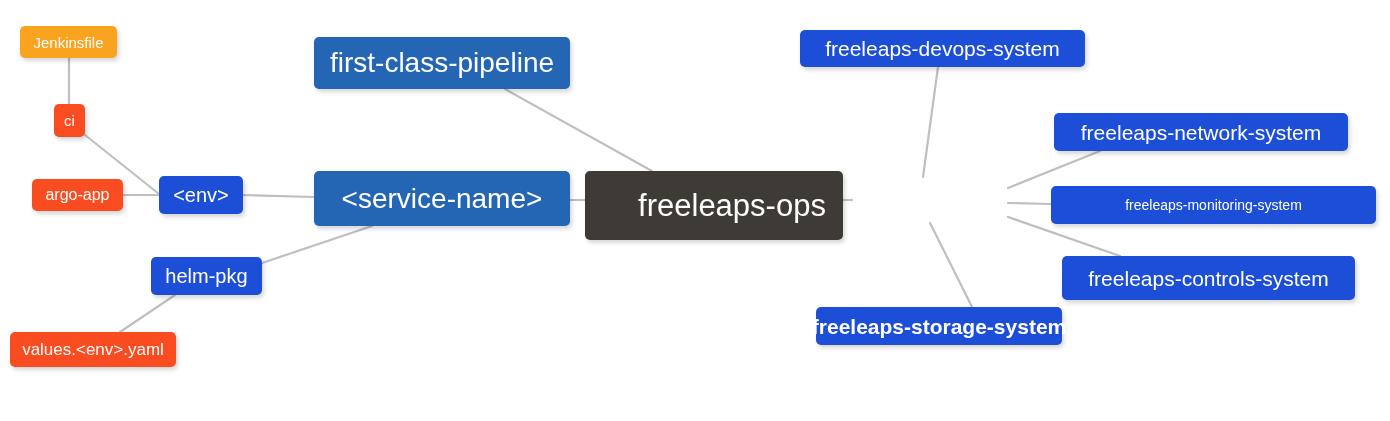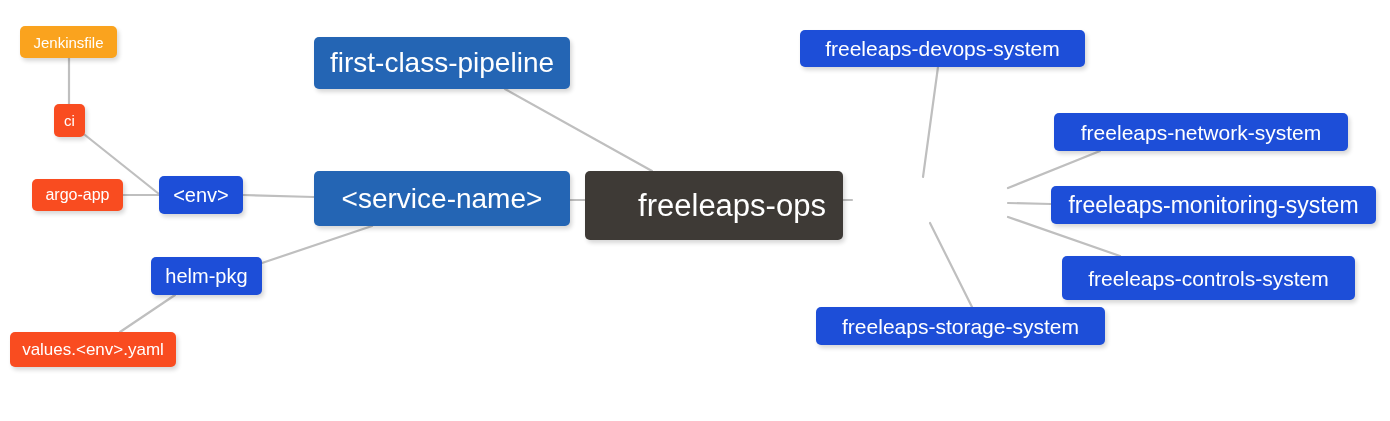--- a/index.html
+++ b/index.html
@@ -60,23 +60,23 @@
   .n-argo-app         { left: 32px;   top: 179px; width: 91px;  height: 32px;  font-size: 16px; }
   .n-values-yaml      { left: 10px;   top: 332px; width: 166px; height: 35px;  font-size: 17px; }
   .n-env              { left: 159px;  top: 176px; width: 84px;  height: 38px;  font-size: 20px; }
   .n-helm-pkg         { left: 151px;  top: 257px; width: 111px; height: 38px;  font-size: 20px; }
   .n-first-class      { left: 314px;  top: 37px;  width: 256px; height: 52px;  font-size: 28px; }
   .n-service-name     { left: 314px;  top: 171px; width: 256px; height: 55px;  font-size: 28px; }
   .n-freeleaps-ops    { left: 585px;  top: 171px; width: 258px; height: 69px;  font-size: 31px; }
   .n-manifests        { left: 852px;  top: 177px; width: 156px; height: 46px;  font-size: 26px; }
   .n-devops-system    { left: 800px;  top: 30px;  width: 285px; height: 37px;  font-size: 21px; }
   .n-network-system   { left: 1054px; top: 113px; width: 294px; height: 38px;  font-size: 21px; }
-  .n-monitoring-system{ left: 1051px; top: 186px; width: 325px; height: 38px;  font-size: 23px; }
+  .n-monitoring-system{ left: 1051px; top: 186px; width: 325px; height: 38px;  font-size: 14px; }
   .n-controls-system  { left: 1062px; top: 256px; width: 293px; height: 44px;  font-size: 21px; }
-  .n-storage-system   { left: 816px;  top: 307px; width: 289px; height: 38px;  font-size: 21px; }
+  .n-storage-system   { left: 816px;  top: 307px; width: 246px; height: 38px;  font-size: 21px; font-weight: bold; }
 </style>
 </head>
 <body>
 
 <div id="mindmap-canvas">
 
   <svg id="edge-layer" viewBox="0 0 1390 421" xmlns="http://www.w3.org/2000/svg">
     <g fill="none" stroke="#bfbfbf" stroke-width="2.2" stroke-linecap="round">
 
       <path d="M 69,58 L 69,104"></path>

